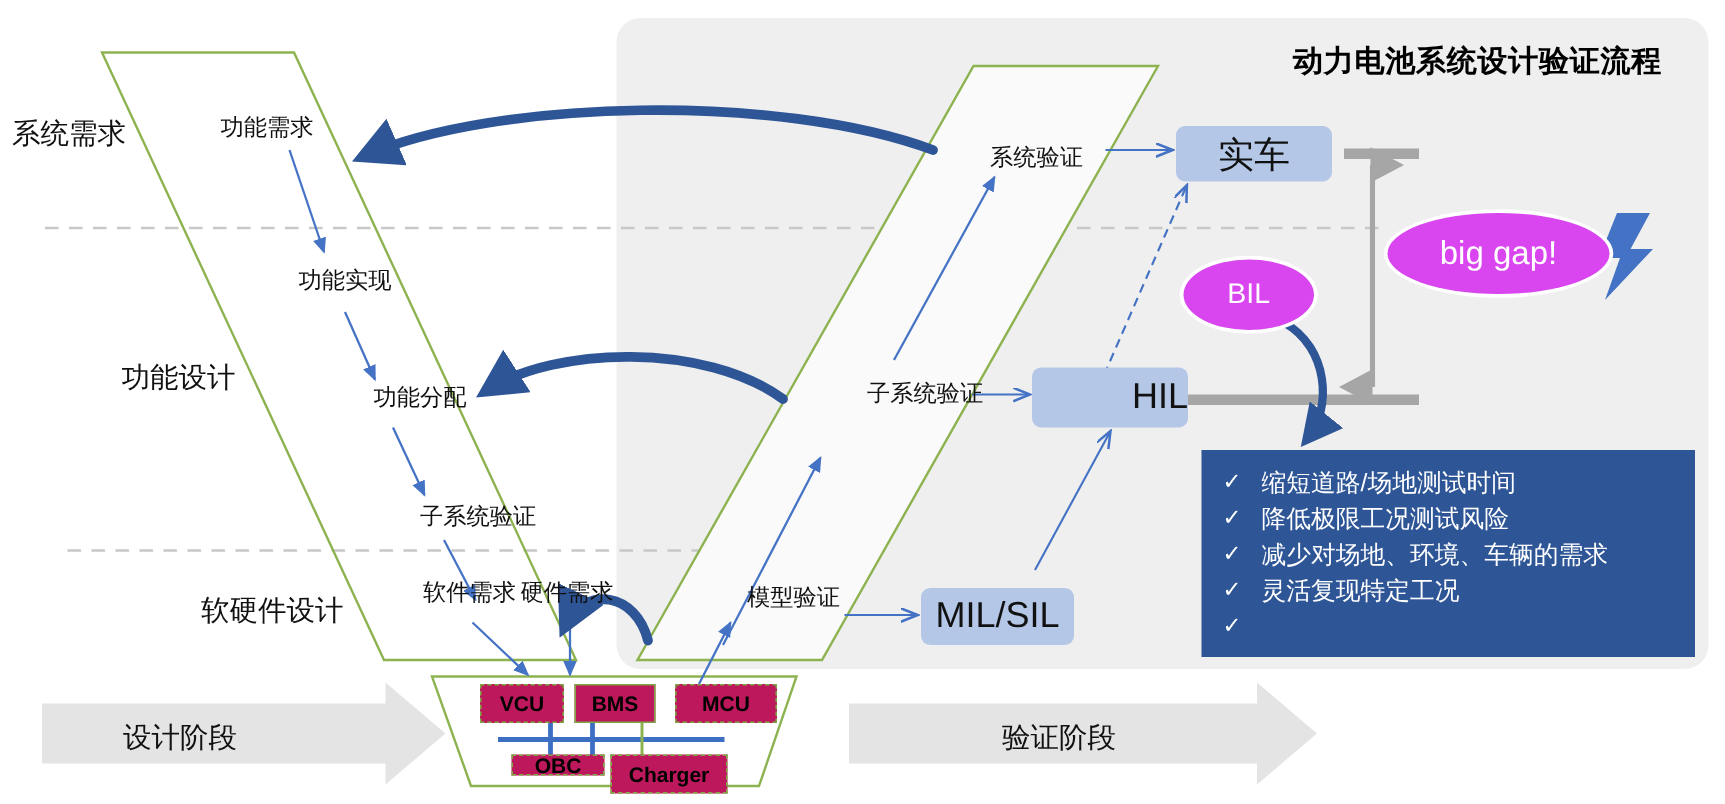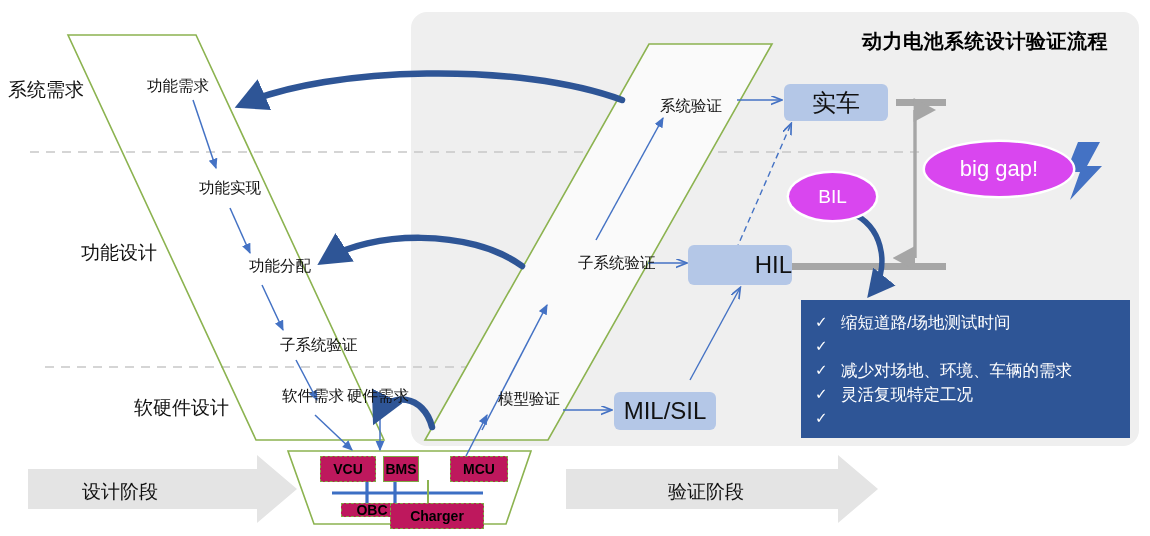--- a/index.html
+++ b/index.html
@@ -205,30 +205,30 @@
   <div class="lbl vstep" style="left:255px; top:388px;">软件需求</div>
   <div class="lbl vstep" style="left:320px; top:388px;">硬件需求</div>
 
   <div class="lbl vstep" style="left:633px; top:98px;">系统验证</div>
   <div class="lbl vstep" style="left:551px; top:255px;">子系统验证</div>
   <div class="lbl vstep" style="left:471px; top:391px;">模型验证</div>
 
   <div class="hwbox dashed" style="left:320px; top:456px; width:56px; height:26px;">
     <span>VCU</span>
   </div>
-  <div class="hwbox solid" style="left:383px; top:456px; width:36px; height:26px;">
+  <div class="hwbox solid" style="left:383px; top:456px; width:54px; height:26px;">
     <span>BMS</span>
   </div>
-  <div class="hwbox dashed" style="left:450px; top:456px; width:58px; height:26px;">
+  <div class="hwbox dashed" style="left:450px; top:456px; width:68px; height:26px;">
     <span>MCU</span>
   </div>
   <div class="hwbox dashed" style="left:341px; top:503px; width:62px; height:14px;">
     <span>OBC</span>
   </div>
-  <div class="hwbox dashed" style="left:390px; top:503px; width:94px; height:26px;">
+  <div class="hwbox dashed" style="left:407px; top:503px; width:78px; height:26px;">
     <span>Charger</span>
   </div>
 
   <div class="bluebox" style="left:784px; top:84px; width:104px; height:37px;">
     <span>实车</span>
   </div>
   <div class="bluebox" style="left:688px; top:245px; width:104px; height:40px;justify-content:flex-end;">
     <span>HIL</span>
   </div>
   <div class="bluebox" style="left:614px; top:392px; width:102px; height:38px;">
@@ -243,20 +243,21 @@
   </div>
 
   <div id="benefits">
     <ul>
       <li>
         <span class="ck">✓</span>
         <span>缩短道路/场地测试时间</span>
       </li>
       <li>
         <span class="ck">✓</span>
+        <span>降低极限工况测试风险</span>
       </li>
       <li>
         <span class="ck">✓</span>
         <span>减少对场地、环境、车辆的需求</span>
       </li>
       <li>
         <span class="ck">✓</span>
         <span>灵活复现特定工况</span>
       </li>
       <li>

